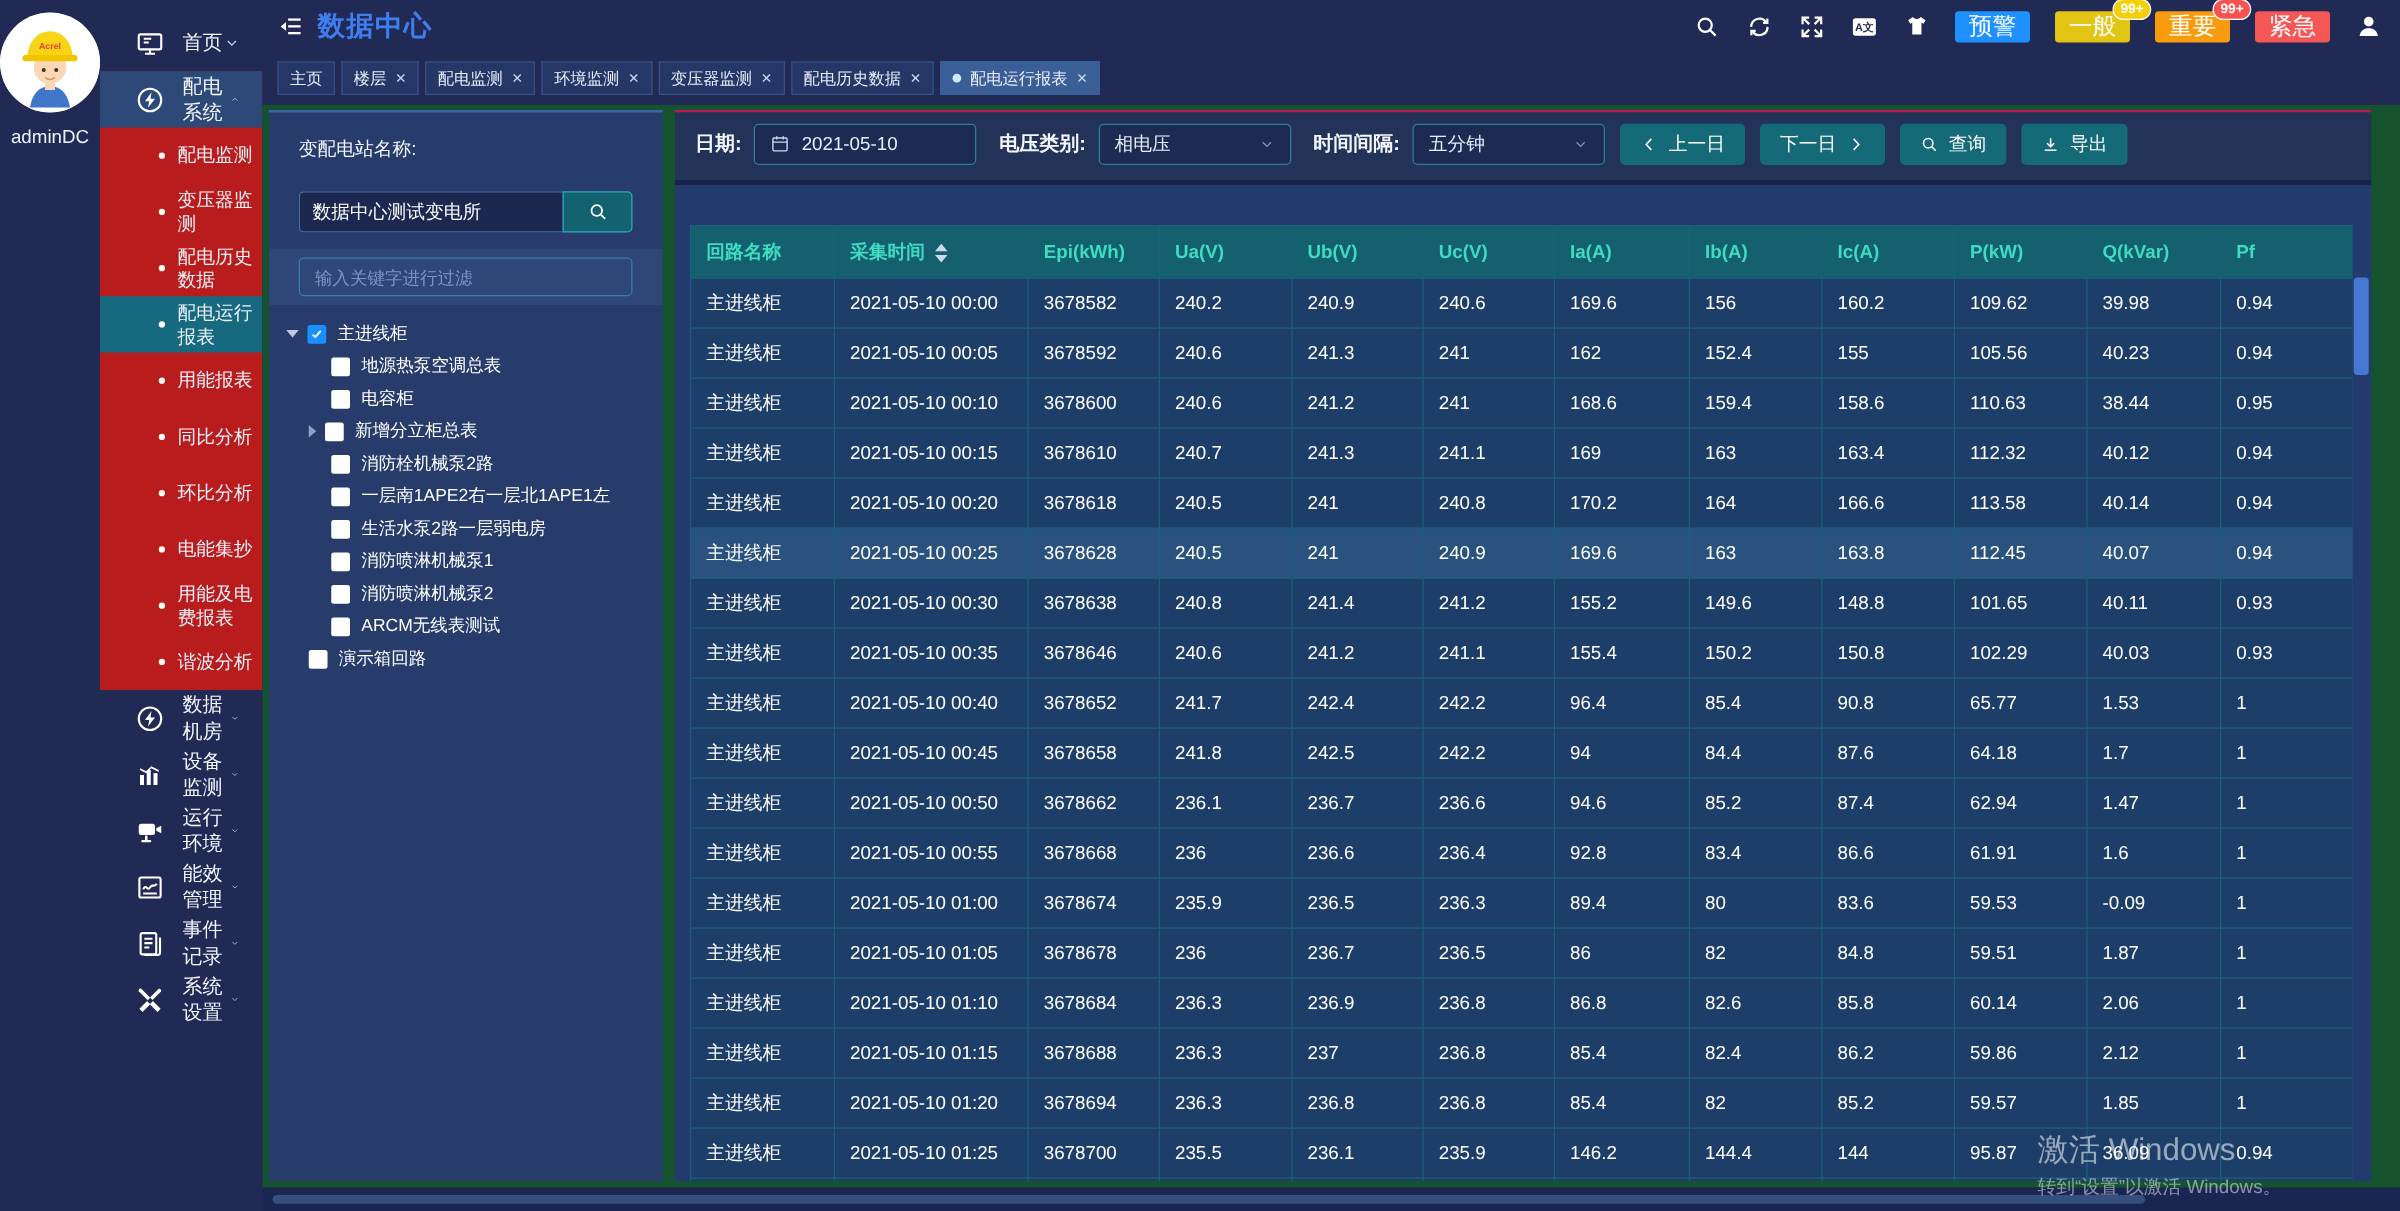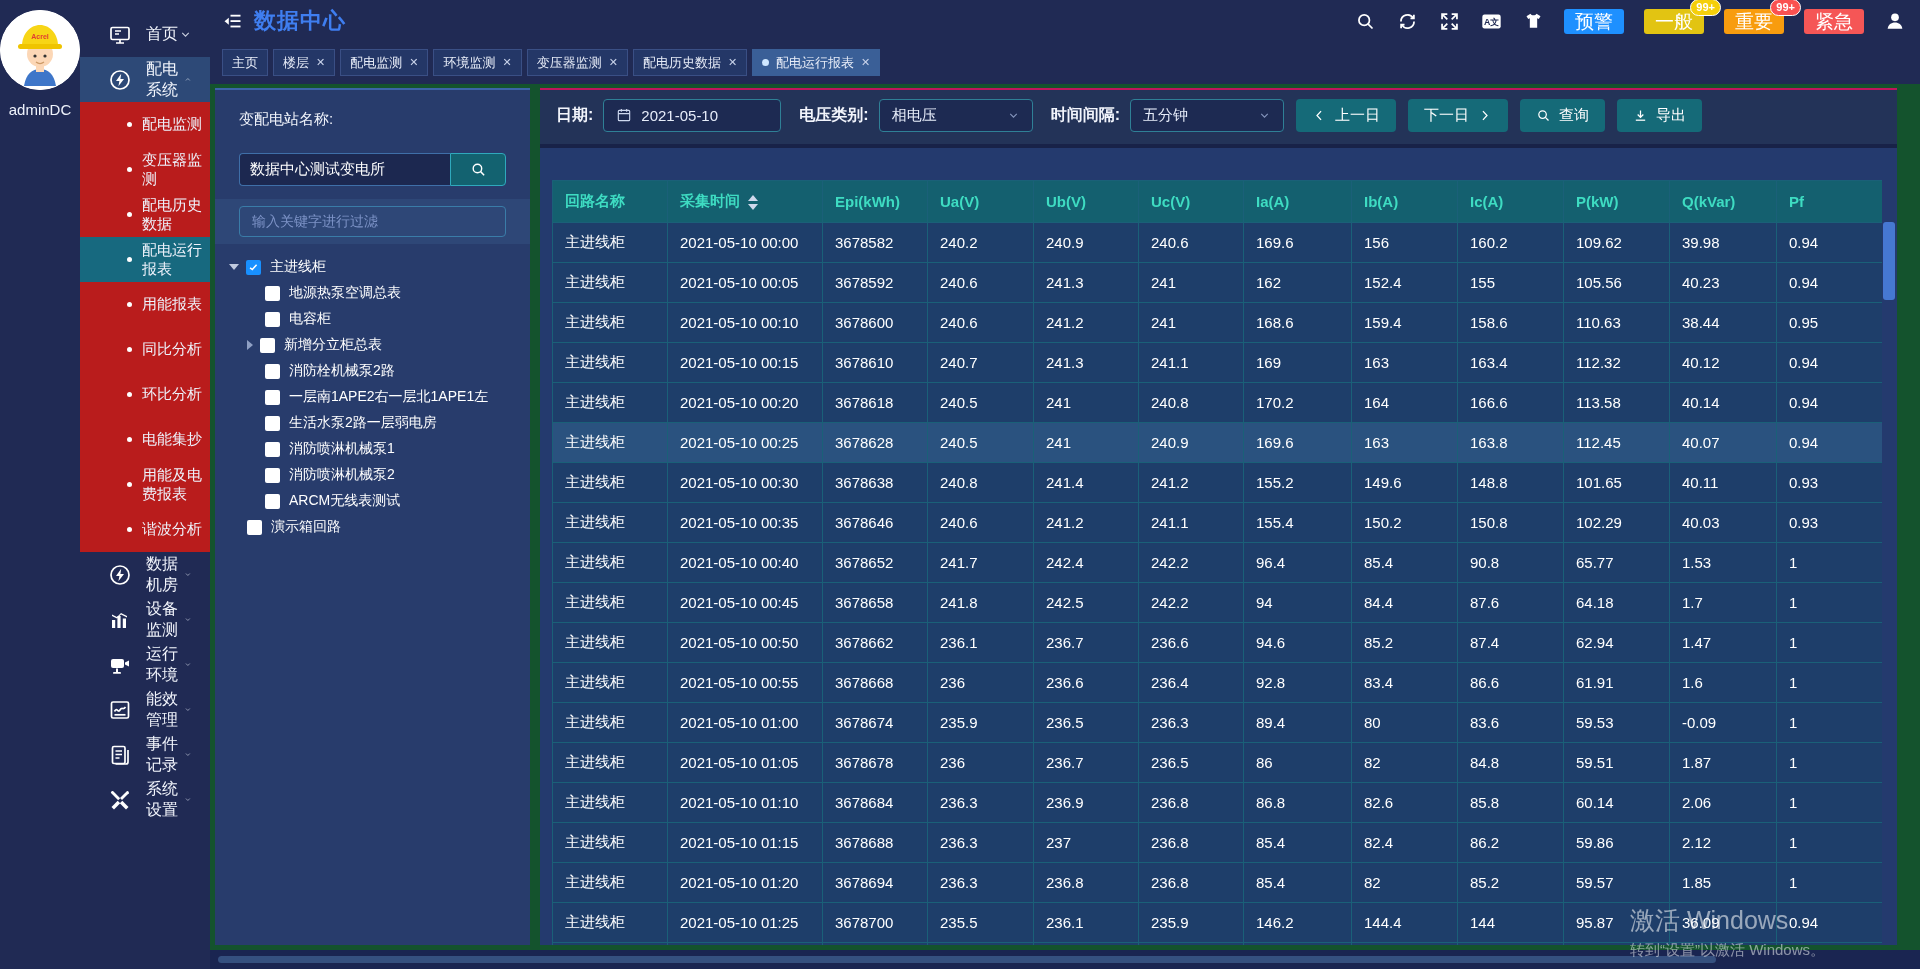--- a/index.html
+++ b/index.html
@@ -58,21 +58,21 @@
   .sp-label{font-size:15px;color:#f2f5fc}
   .search-row{display:flex;margin-top:24px}
   .search-input{flex:1;height:33px;background:#1c2850;border:1px solid #3f6fa8;border-right:none;
     border-radius:4px 0 0 4px;color:#fff;font-size:15px;padding:0 10px;outline:none;min-width:0;
     font-family:"Liberation Sans","DejaVu Sans",sans-serif}
   .search-btn{width:56px;height:33px;flex:none;background:#136270;border:1px solid #2fa9bd;
     border-radius:0 4px 4px 0;display:flex;align-items:center;justify-content:center;cursor:pointer}
   .search-btn svg{width:17px;height:17px}
   .filter-band{margin-top:13px;background:#2e4777;padding:7px 24px}
   .filter-input{width:100%;height:31px;background:transparent;border:1px solid #3a7ca8;border-radius:4px;
-    color:#c7d3ee;font-size:14px;padding:0 12px;outline:none;font-family:Liberation Mono, monospace}
+    color:#c7d3ee;font-size:14px;padding:0 12px;outline:none;font-family:Liberation Sans, sans-serif}
   .filter-input::placeholder{color:#7d93c7}
   .tree{flex:1;padding:10px 10px 0 14px;overflow:hidden}
   .tree-row{height:26px;display:flex;align-items:center;font-size:14px;cursor:pointer;white-space:nowrap}
   .tree-row.lvl1{padding-left:18px}
   .tcaret{width:0;height:0;margin-right:7px;flex:none}
   .tcaret.down{border-left:5px solid transparent;border-right:5px solid transparent;border-top:6px solid #c0cadf}
   .tcaret.right{border-top:5px solid transparent;border-bottom:5px solid transparent;border-left:6px solid #8fa0c4}
   .tcaret.none{width:11px;border:none}
   .cb{width:15px;height:15px;border-radius:2px;background:#fff;margin-right:9px;flex:none;
     display:inline-flex;align-items:center;justify-content:center}

